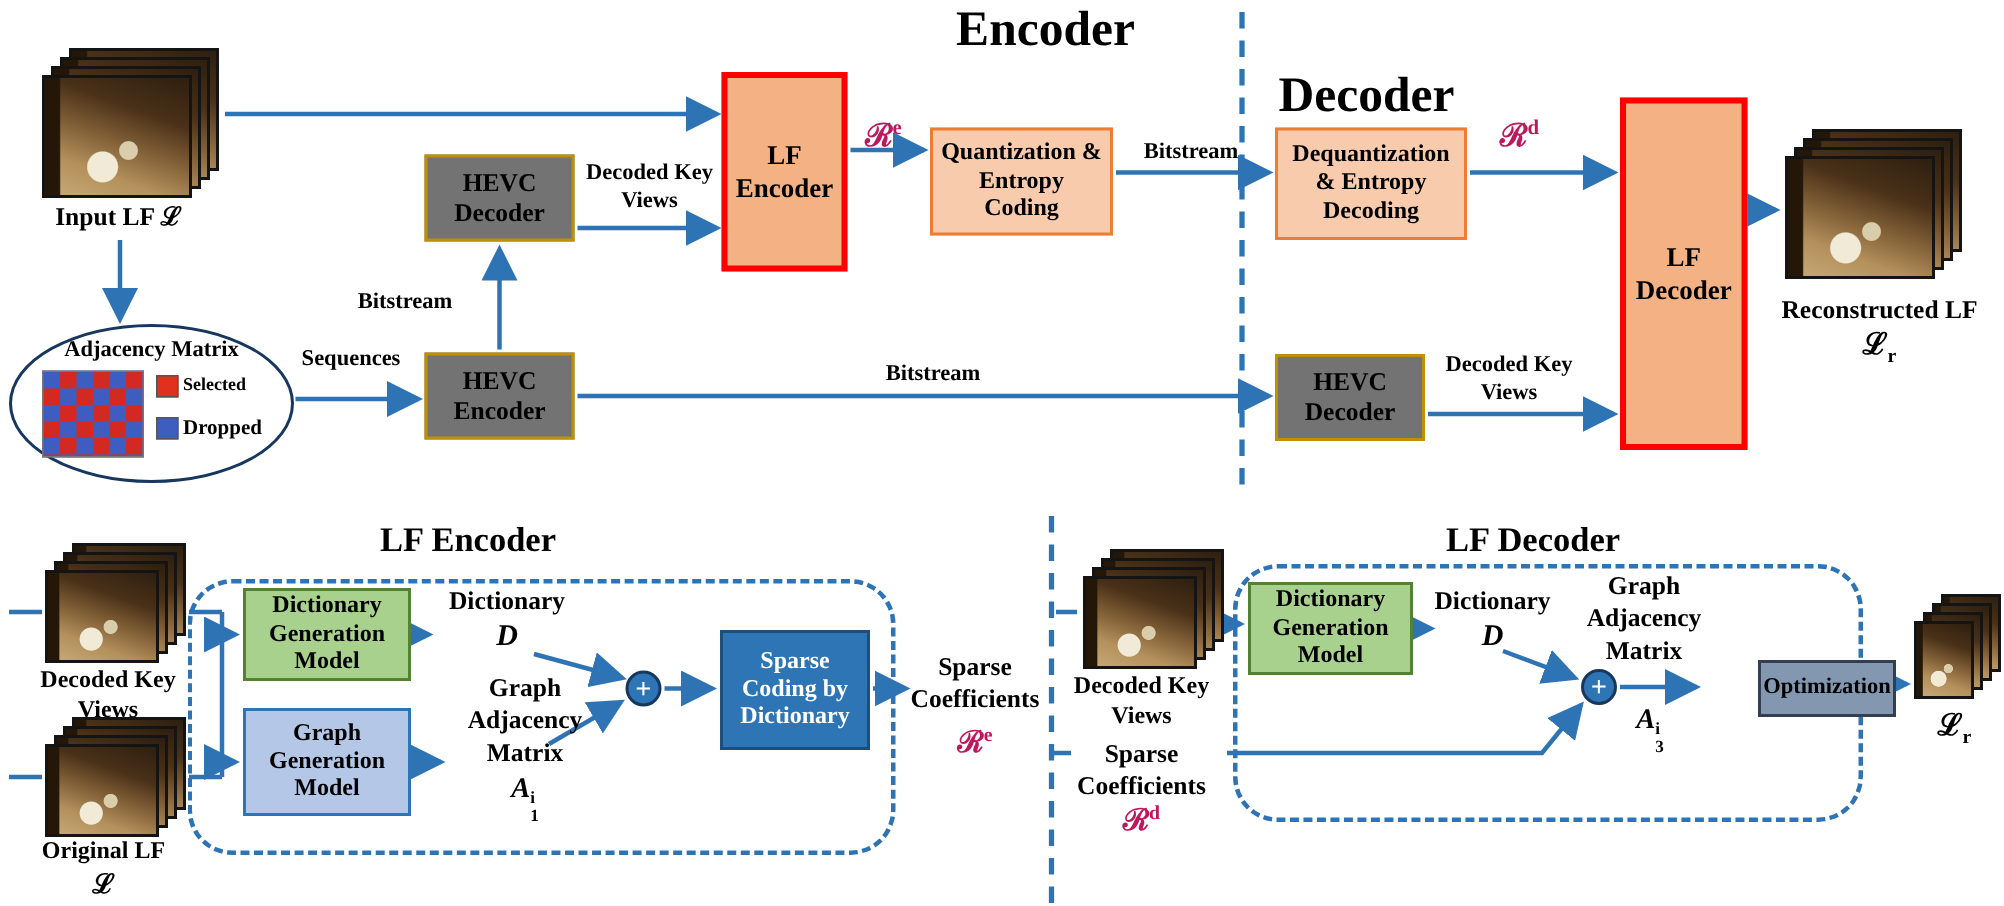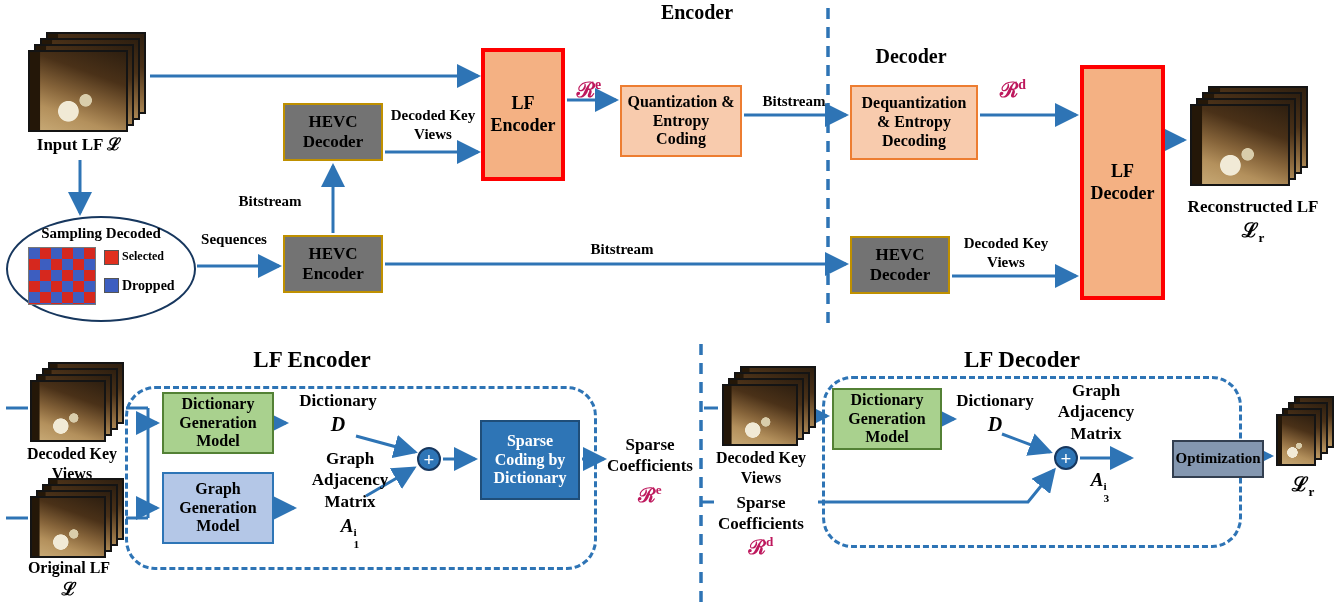--- a/index.html
+++ b/index.html
@@ -42,21 +42,21 @@
       linear-gradient(90deg, #241708 0%, #241708 10%, rgba(36,23,8,0) 11%),
       linear-gradient(200deg, #2e1f10 0%, #4a3118 30%, #86643a 55%, #b3905c 75%, #c9ab77 100%);}
   .ph.p1{left:0;top:18px;z-index:4;}
   .ph.p2{left:6px;top:12px;z-index:3;}
   .ph.p3{left:12px;top:6px;z-index:2;}
   .ph.p4{left:18px;top:0;z-index:1;}
   svg.wires{position:absolute;left:0;top:0;pointer-events:none;}
   svg .ar{stroke:#2E74B5;stroke-width:3;fill:none;marker-end:url(#ah);}
   svg .ln{stroke:#2E74B5;stroke-width:3;fill:none;}
   svg .dash{stroke:#2E74B5;stroke-width:3.5;fill:none;stroke-dasharray:11 8;}
-  .title{font-size:20px;}
+  .title{font-size:33px;}
   .subtitle{font-size:23px;}
 </style>
 </head>
 <body>
 
 <div id="canvas">
 
   <svg class="wires" width="1336" height="604" viewBox="0 0 1336 604">
     <defs>
       <marker id="ah" markerWidth="9" markerHeight="8" refX="7" refY="4" orient="auto">
@@ -110,21 +110,21 @@
     <div class="ph p4"></div>
     <div class="ph p3"></div>
     <div class="ph p2"></div>
     <div class="ph p1"></div>
   </div>
   <div class="lbl" style="left:14px;top:134px;width:130px;font-size:17px;">
     <span>Input LF</span> <span>ℒ</span>
   </div>
 
   <div class="ellipse" style="left:6px;top:216px;width:190px;height:106px;"></div>
-  <div class="lbl" style="left:16px;top:224px;width:170px;font-size:15px;">Sampling Decoded</div>
+  <div class="lbl" style="left:16px;top:224px;width:170px;font-size:15px;">Adjacency Matrix</div>
   <div class="checker" style="left:28px;top:247px;width:66px;height:56px;"></div>
   <div class="swatch sw-red" style="left:104px;top:250px;"></div>
   <div class="lbl" style="left:122px;top:249px;width:64px;font-size:12px;text-align:left;">Selected</div>
   <div class="swatch sw-blue" style="left:104px;top:278px;"></div>
   <div class="lbl" style="left:122px;top:277px;width:64px;font-size:14px;text-align:left;">Dropped</div>
 
   <div class="lbl" style="left:194px;top:230px;width:80px;font-size:15px;">Sequences</div>
   <div class="lbl" style="left:232px;top:192px;width:76px;font-size:15px;">Bitstream</div>
   <div class="lbl" style="left:386px;top:106px;width:94px;font-size:15px;">Decoded Key Views</div>
   <div class="lbl" style="left:756px;top:92px;width:76px;font-size:15px;">Bitstream</div>

